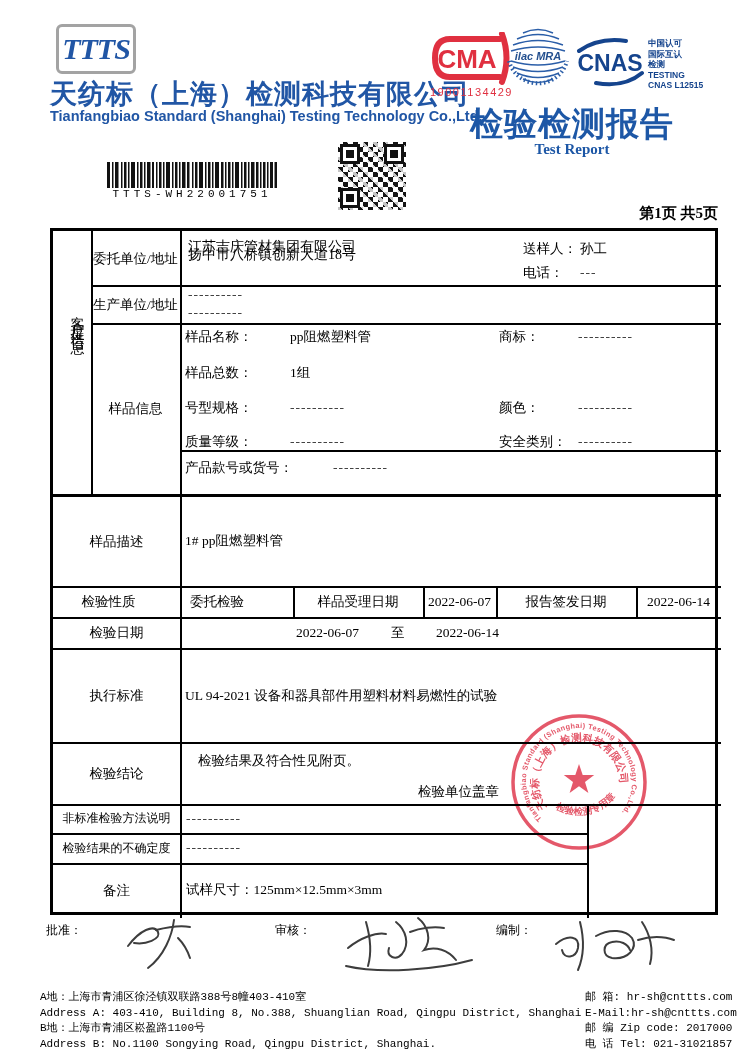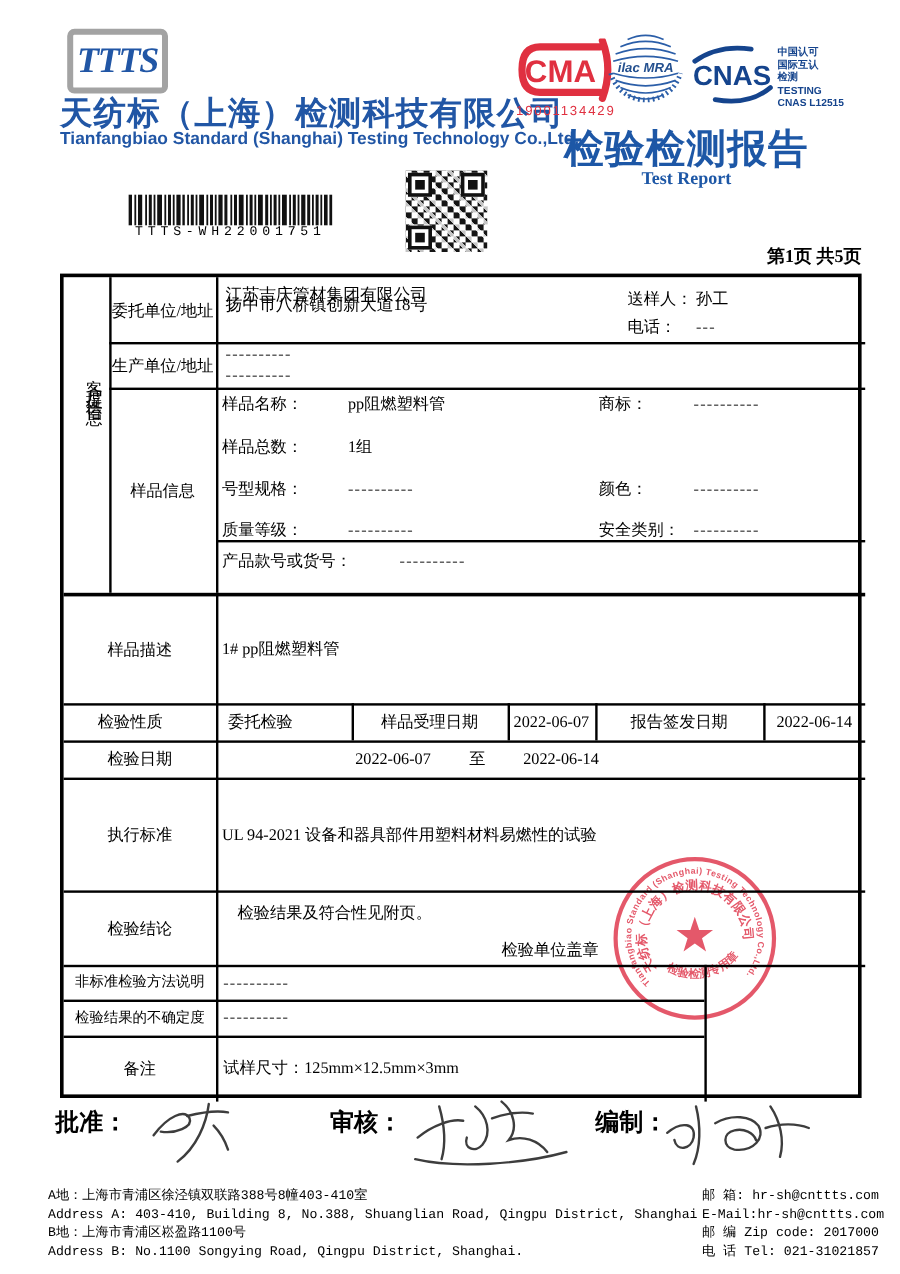--- a/index.html
+++ b/index.html
@@ -1,20 +1,20 @@
 <!DOCTYPE html>
 <html><head>
 <meta charset="utf-8">
 <style>
   html,body{margin:0;padding:0;background:#fff;}
   .page{position:relative;width:750px;height:1062px;background:#fff;overflow:hidden;
         font-family:"Liberation Serif","DejaVu Serif",serif;color:#000;}
   .abs{position:absolute;}
   
-  .logo-box{position:absolute;left:56px;top:24px;width:74px;height:44px;border:5px solid #a3a3a3;
+  .logo-box{position:absolute;left:56px;top:24px;width:74px;height:44px;border:3px solid #a3a3a3;
             border-radius:6px;display:flex;align-items:center;justify-content:center;}
   .logo-box span{font-size:30px;font-weight:bold;font-style:italic;color:#2156a5;letter-spacing:-1px;}
   .company-cn{left:50px;top:76px;font-size:27px;font-weight:bold;color:#2156a5;letter-spacing:1px;white-space:nowrap;}
   .company-en{left:50px;top:108px;font-size:14.5px;font-weight:bold;color:#2156a5;
               font-family:"Liberation Sans","DejaVu Sans",sans-serif;white-space:nowrap;}
   .title-cn{left:462px;top:102px;width:220px;text-align:center;font-size:33px;font-weight:bold;color:#1d57a6;letter-spacing:1px;}
   .title-en{left:462px;top:141px;width:220px;text-align:center;font-size:15px;font-weight:bold;color:#1d57a6;}
   .page-ind{right:32px;top:204px;font-size:15px;font-weight:bold;}
   .cnas-side{left:648px;top:38px;font-size:8.5px;line-height:10.5px;font-weight:bold;color:#15448d;
              font-family:"Liberation Sans","DejaVu Sans",sans-serif;}
@@ -31,21 +31,21 @@
   .hl{position:absolute;background:#000;height:1.5px;}
   .vl{position:absolute;background:#000;width:1.5px;}
   .cell{position:absolute;display:flex;align-items:center;justify-content:center;
         text-align:center;font-size:13.5px;line-height:17px;}
   .txt{position:absolute;font-size:13.5px;white-space:nowrap;line-height:17px;}
   .dash{letter-spacing:1px;color:#3a3a3a;}
   .vert-label{position:absolute;left:7px;top:74px;width:26px;writing-mode:vertical-rl;
               text-orientation:upright;font-size:14px;letter-spacing:5px;text-align:center;}
   .stamp{position:absolute;left:451px;top:476px;mix-blend-mode:multiply;opacity:.92;}
   
-  .sig-label{position:absolute;font-size:20px;font-weight:bold;}
+  .sig-label{position:absolute;font-size:12px;font-weight:normal;}
   .sig{position:absolute;}
   
   .foot{position:absolute;font-size:11px;line-height:15.5px;white-space:nowrap;
         font-family:"Liberation Mono","DejaVu Sans Mono",monospace;}
 </style>
 </head>
 <body>
 
 <div class="page">
 

